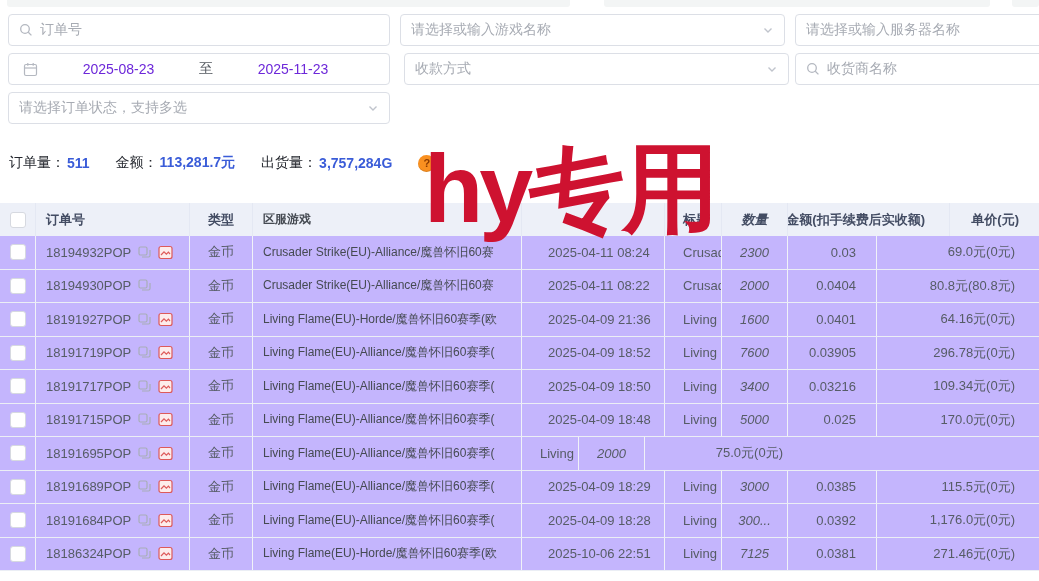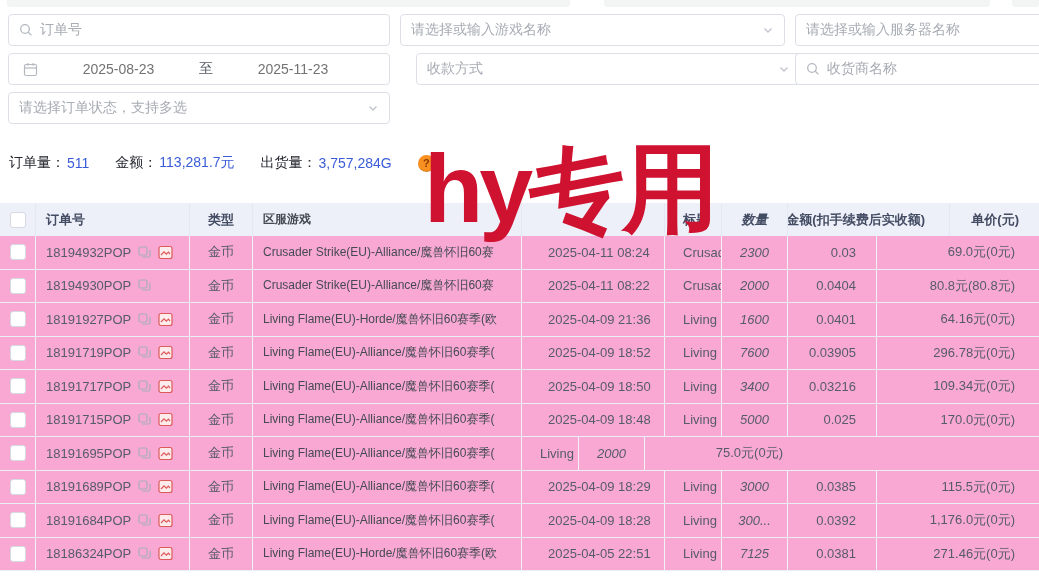--- a/index.html
+++ b/index.html
@@ -14,44 +14,44 @@
   
   .fld{
     position:absolute;height:32px;box-sizing:border-box;
     border:1px solid #dcdfe6;border-radius:4px;background:#fff;
     display:flex;align-items:center;padding:0 10px;gap:7px;
     font-size:14px;color:#a7abb3;white-space:nowrap;
   }
   .fld .ph{color:#a7abb3;}
   .fld .spacer{flex:1;}
   .daterange{justify-content:space-between;padding:0 14px;}
-  .daterange .dval{color:#737373;font-size:14px;}
+  .daterange .dval{color:#6d28d9;font-size:14px;}
   .daterange .sep{color:#555a61;font-size:14px;}
   svg{display:block;}
   
   .stats{position:absolute;left:9px;top:154px;display:flex;align-items:center;gap:26px;font-size:14px;color:#23262d;}
   .stat{display:flex;align-items:center;white-space:nowrap;}
-  .stat .v{color:#3a5cd8;font-weight:400;margin-left:2px;}
+  .stat .v{color:#3a5cd8;font-weight:700;margin-left:2px;}
   .help{
     width:17px;height:17px;border-radius:50%;background:#f99020;
     color:#8b3a00;font-size:11px;font-weight:bold;display:flex;align-items:center;justify-content:center;
     box-shadow:inset 0 -1px 0 rgba(0,0,0,.12);
   }
   
   .watermark{
     position:absolute;left:424px;top:140px;z-index:30;
     font-size:97px;font-weight:900;line-height:1;color:#ce1230;
     letter-spacing:-4px;white-space:nowrap;
   }
   .watermark .cjk1{display:inline-block;transform:rotate(-11deg) translateY(4px);}
   .watermark .cjk2{display:inline-block;}
   
   .table{position:absolute;left:0;top:203px;width:1039px;font-size:13px;color:#565c66;}
   .thead{display:flex;height:33px;background:#edf0f8;color:#434c63;font-weight:600;font-size:13px;}
-  .tr{display:flex;height:33.5px;box-sizing:border-box;border-bottom:1px solid #ebeef5;background:#f9a8d4;}
+  .tr{display:flex;height:33.5px;box-sizing:border-box;border-bottom:1px solid #ebeef5;background:#c4b5fd;}
   .td,.th{
     box-sizing:border-box;display:flex;align-items:center;
     overflow:hidden;white-space:nowrap;flex:none;
     border-right:1px solid #f0f2f8;
   }
   .th{border-right:1px solid #e4e8f3;}
   .td:last-child,.th:last-child{border-right:none;}
   .c-check{width:36px;justify-content:center;}
   .c-order{width:154px;padding-left:10px;gap:7px;}
   .c-type{width:63px;justify-content:center;}
@@ -104,21 +104,21 @@
         <line x1="4.8" y1="1" x2="4.8" y2="3.8"></line>
         <line x1="10.2" y1="1" x2="10.2" y2="3.8"></line>
       </svg>
   </span>
   <span class="dval">2025-08-23</span>
   <span class="sep">至</span>
   <span class="dval">2025-11-23</span>
   <span style="width:2px;"></span>
 </div>
 
-<div class="fld" style="left:416px;top:53px;width:385px;text-align:center;">
+<div class="fld" style="left:404px;top:53px;width:385px;text-align:center;">
   <span class="ph">收款方式</span>
   <span class="spacer"></span>
   <span class="iconbtn">
     <svg width="12" height="12" viewBox="0 0 12 12" fill="none" stroke="#c0c4cc" stroke-width="1.4">
         <polyline points="2.5,4.5 6,8 9.5,4.5"></polyline>
       </svg>
   </span>
 </div>
 
 <div class="fld" style="left:795px;top:53px;width:270px;">
@@ -438,20 +438,20 @@
       </span>
       <span class="iconbtn img-ic">
         <svg width="15" height="15" viewBox="0 0 15 15" fill="#fdeceb" stroke="#dd5a5a" stroke-width="1.2">
               <rect x="1" y="1.5" width="13" height="12" rx="2"></rect>
               <path d="M3 10l3-3.2 2.4 2.4 2-2 1.6 1.8" fill="none"></path>
             </svg>
       </span>
     </div>
     <div class="td c-type">金币</div>
     <div class="td c-game">Living Flame(EU)-Horde/魔兽怀旧60赛季(欧</div>
-    <div class="td c-time">2025-04-05 22:51</div>
+    <div class="td c-time">2025-10-06 22:51</div>
     <div class="td c-title">Living Fl</div>
     <div class="td c-qty">7125</div>
     <div class="td c-price">0.0381</div>
     <div class="td c-amount">271.46元(0元)</div>
   </div>
 </div>
 </div>
 
 </body></html>

